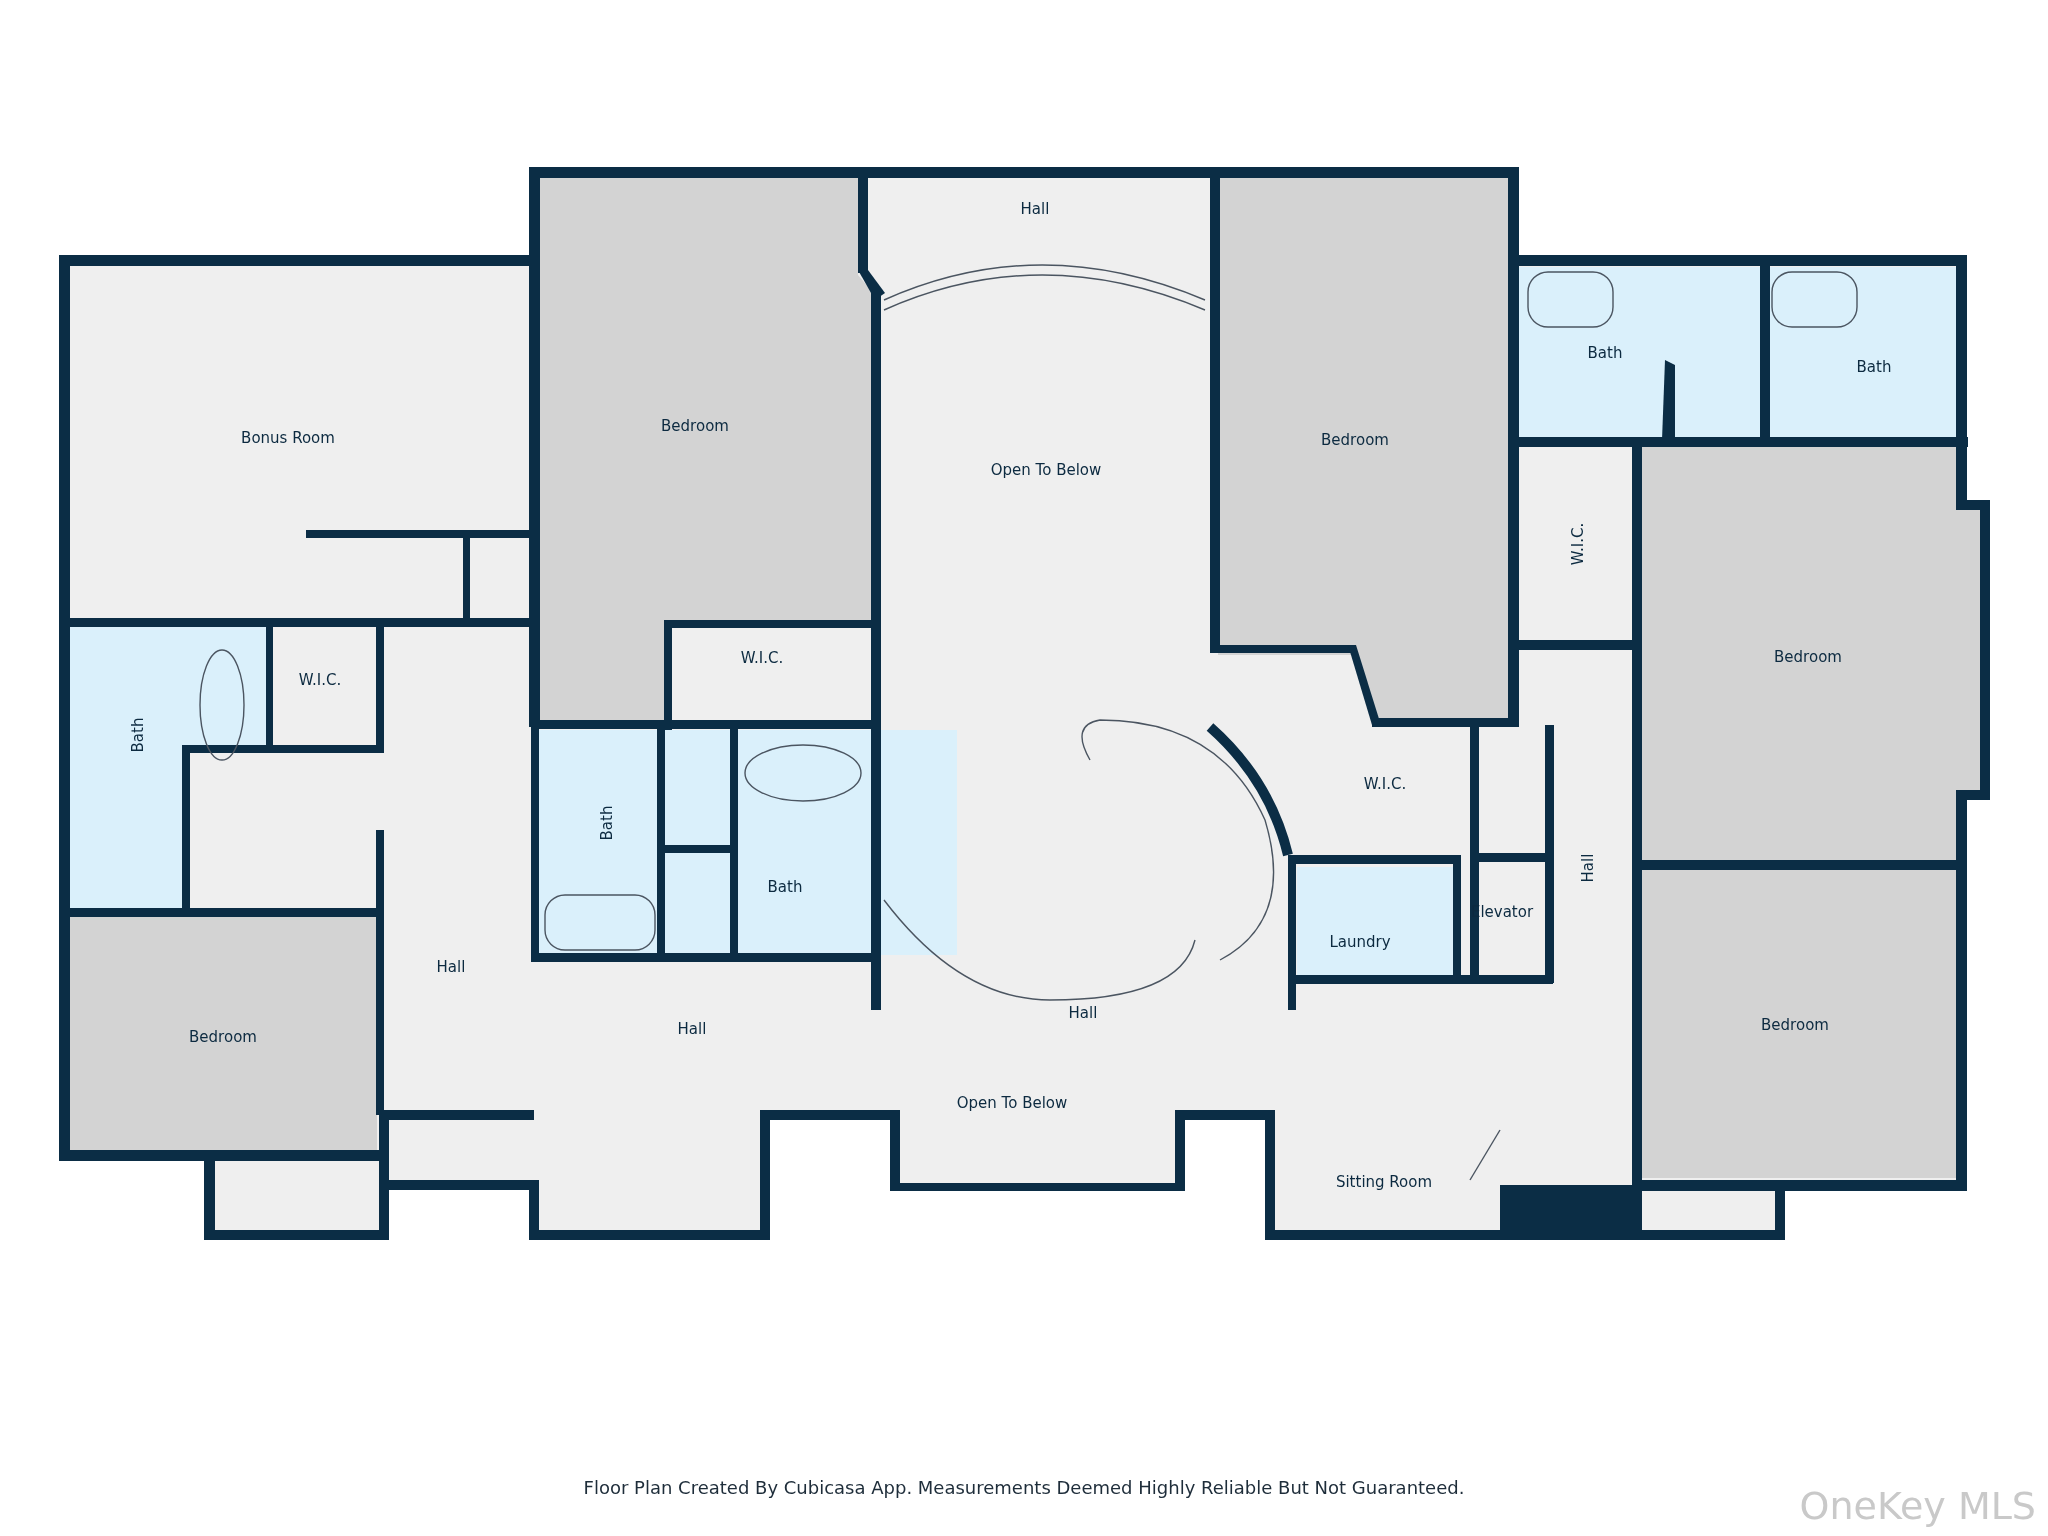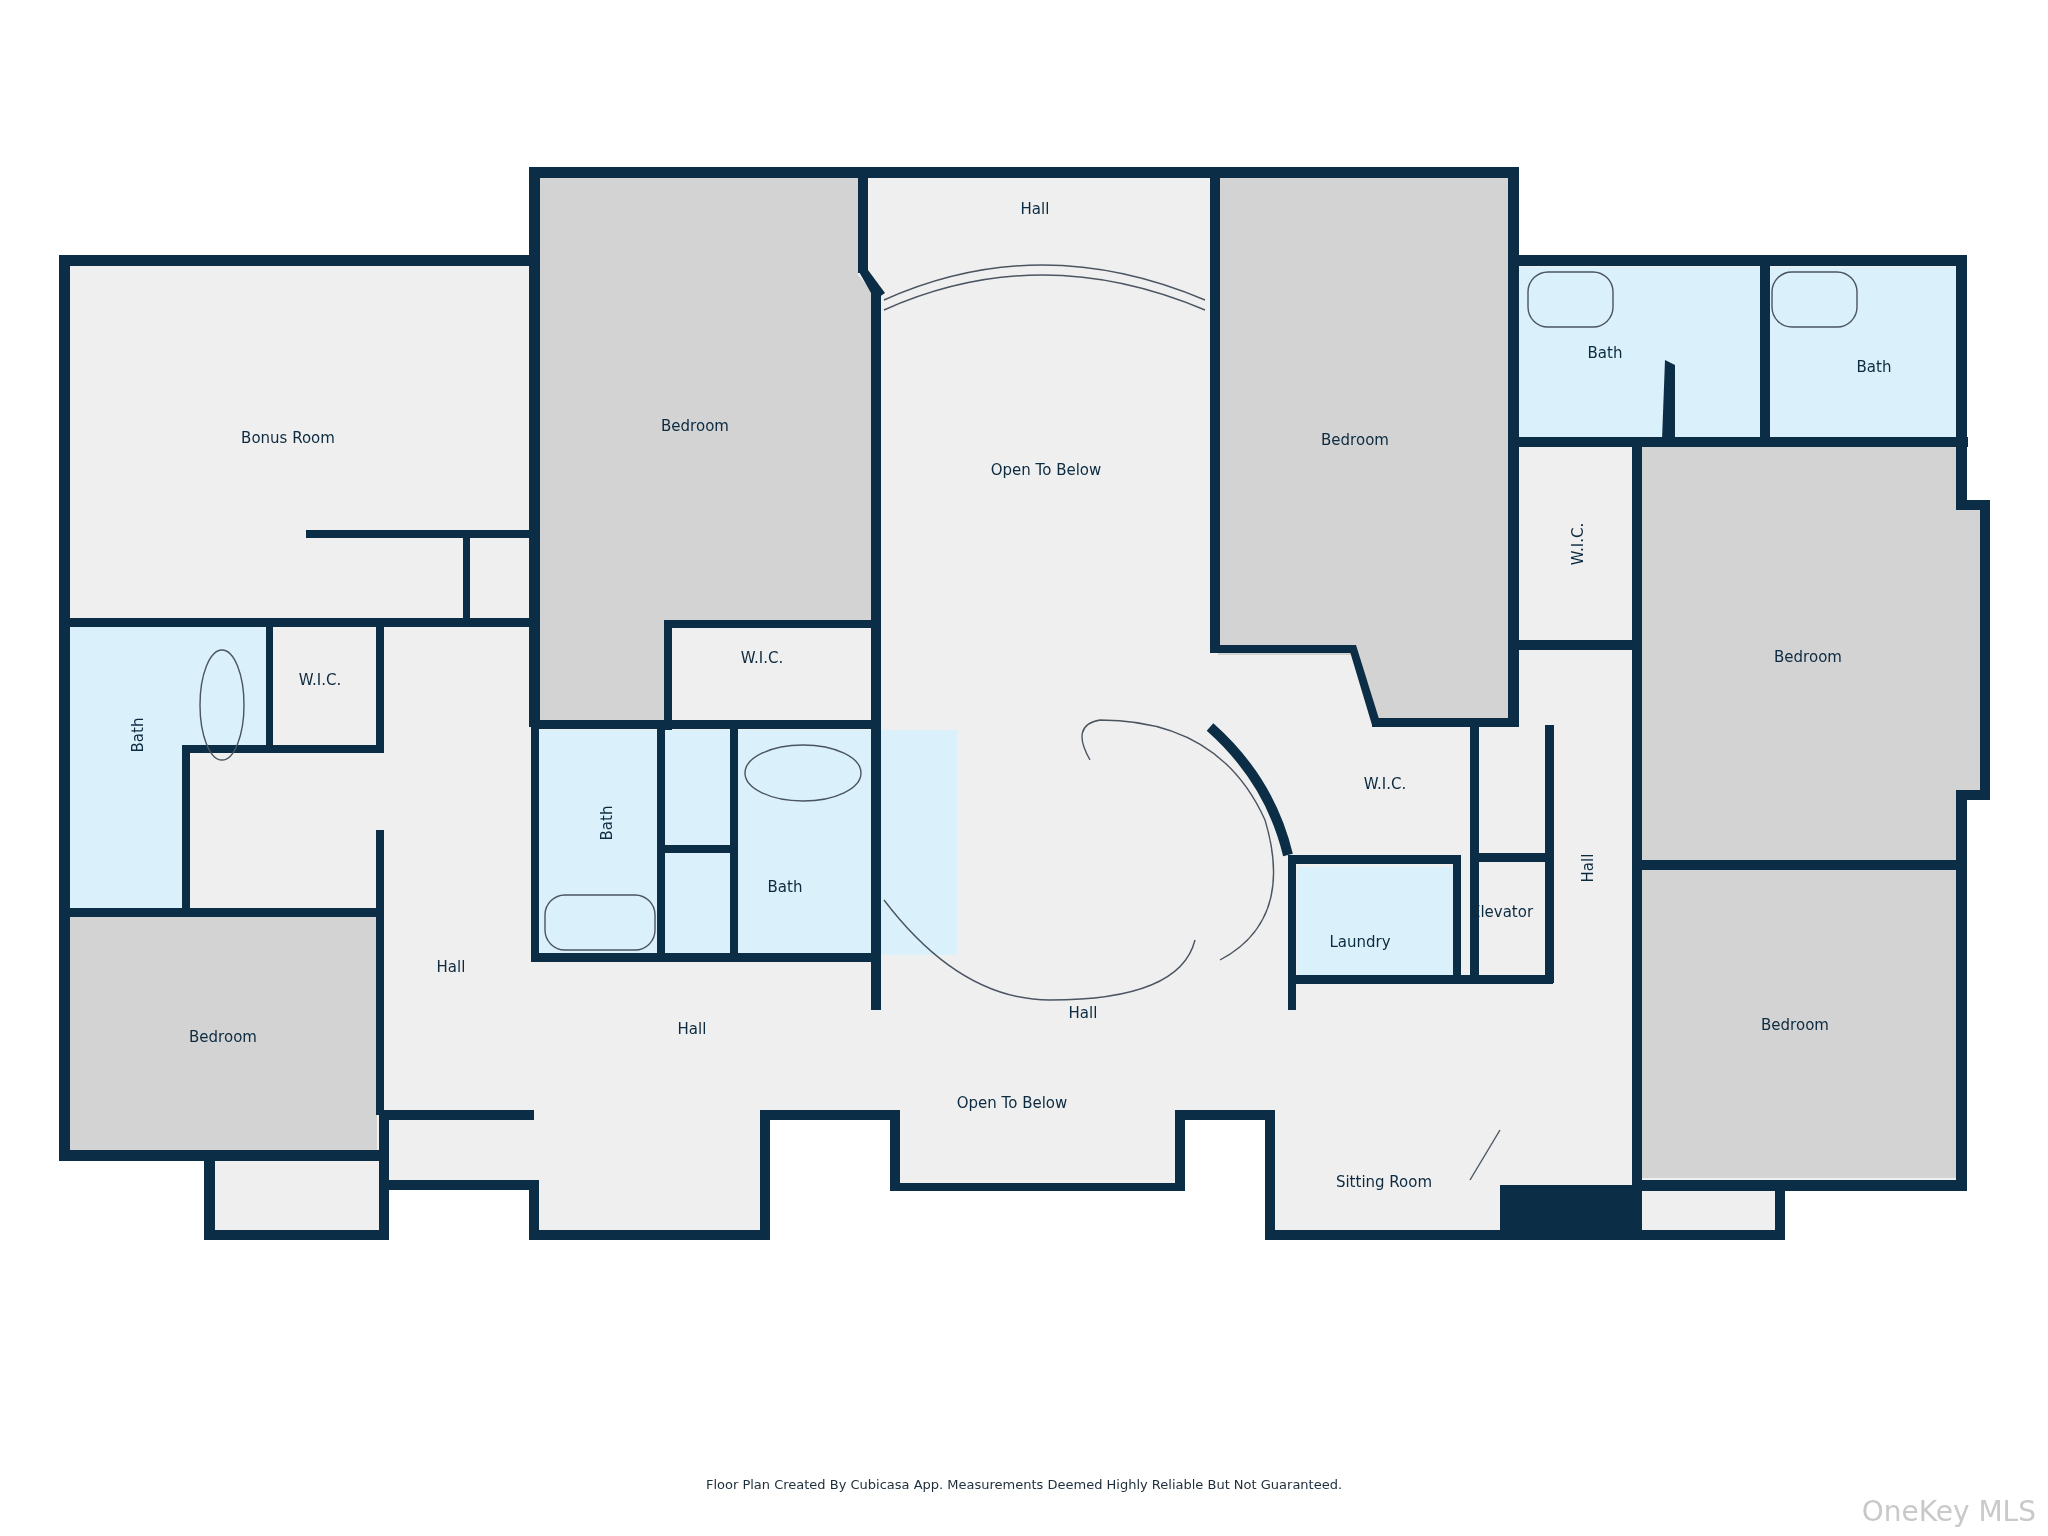--- a/index.html
+++ b/index.html
@@ -1,21 +1,21 @@
 <!DOCTYPE html>
 <html><head>
 <meta charset="utf-8">
 <style>
   html, body { margin:0; padding:0; background:#ffffff; }
   body { width:2048px; height:1536px; position:relative; overflow:hidden; font-family:"Liberation Sans", sans-serif; }
   #plan { position:absolute; left:0; top:0; width:2048px; height:1536px; }
   .label { position:absolute; color:#0c2a40; font-family:"DejaVu Sans", sans-serif; font-size:15px; white-space:nowrap; transform:translate(-50%,-50%); }
   .label.v { transform:translate(-50%,-50%) rotate(-90deg); }
-  .footer { position:absolute; left:0; width:2048px; top:1477px; text-align:center; font-family:"DejaVu Sans", sans-serif; font-size:13px; color:#1e2d3a; }
-  .wm { position:absolute; right:12px; bottom:8px; font-family:"DejaVu Sans", sans-serif; font-size:28px; color:#c9c9c9; }
+  .footer { position:absolute; left:0; width:2048px; top:1477px; text-align:center; font-family:"DejaVu Sans", sans-serif; font-size:18px; color:#1e2d3a; }
+  .wm { position:absolute; right:12px; bottom:8px; font-family:"DejaVu Sans", sans-serif; font-size:38px; color:#c9c9c9; }
 </style>
 </head>
 <body>
 
 <svg id="plan" viewBox="0 0 2048 1536" xmlns="http://www.w3.org/2000/svg">
 
   <g>
 
     <path d="M59 255 L529 255 L529 167 L1518 167 L1518 257 L1966 257 L1966 505 L1990 505 L1990 795 L1966 795 L1966 1185 L1783 1185 L1783 1238 L1640 1238 L1640 1185 L1503 1185 L1503 1238 L1267 1238 L1267 1115 L1175 1115 L1175 1183 L890 1183 L890 1115 L765 1115 L765 1238 L529 1238 L529 1185 L385 1185 L385 1238 L204 1238 L204 1158 L59 1158 Z" fill="#efefef"></path>
 

